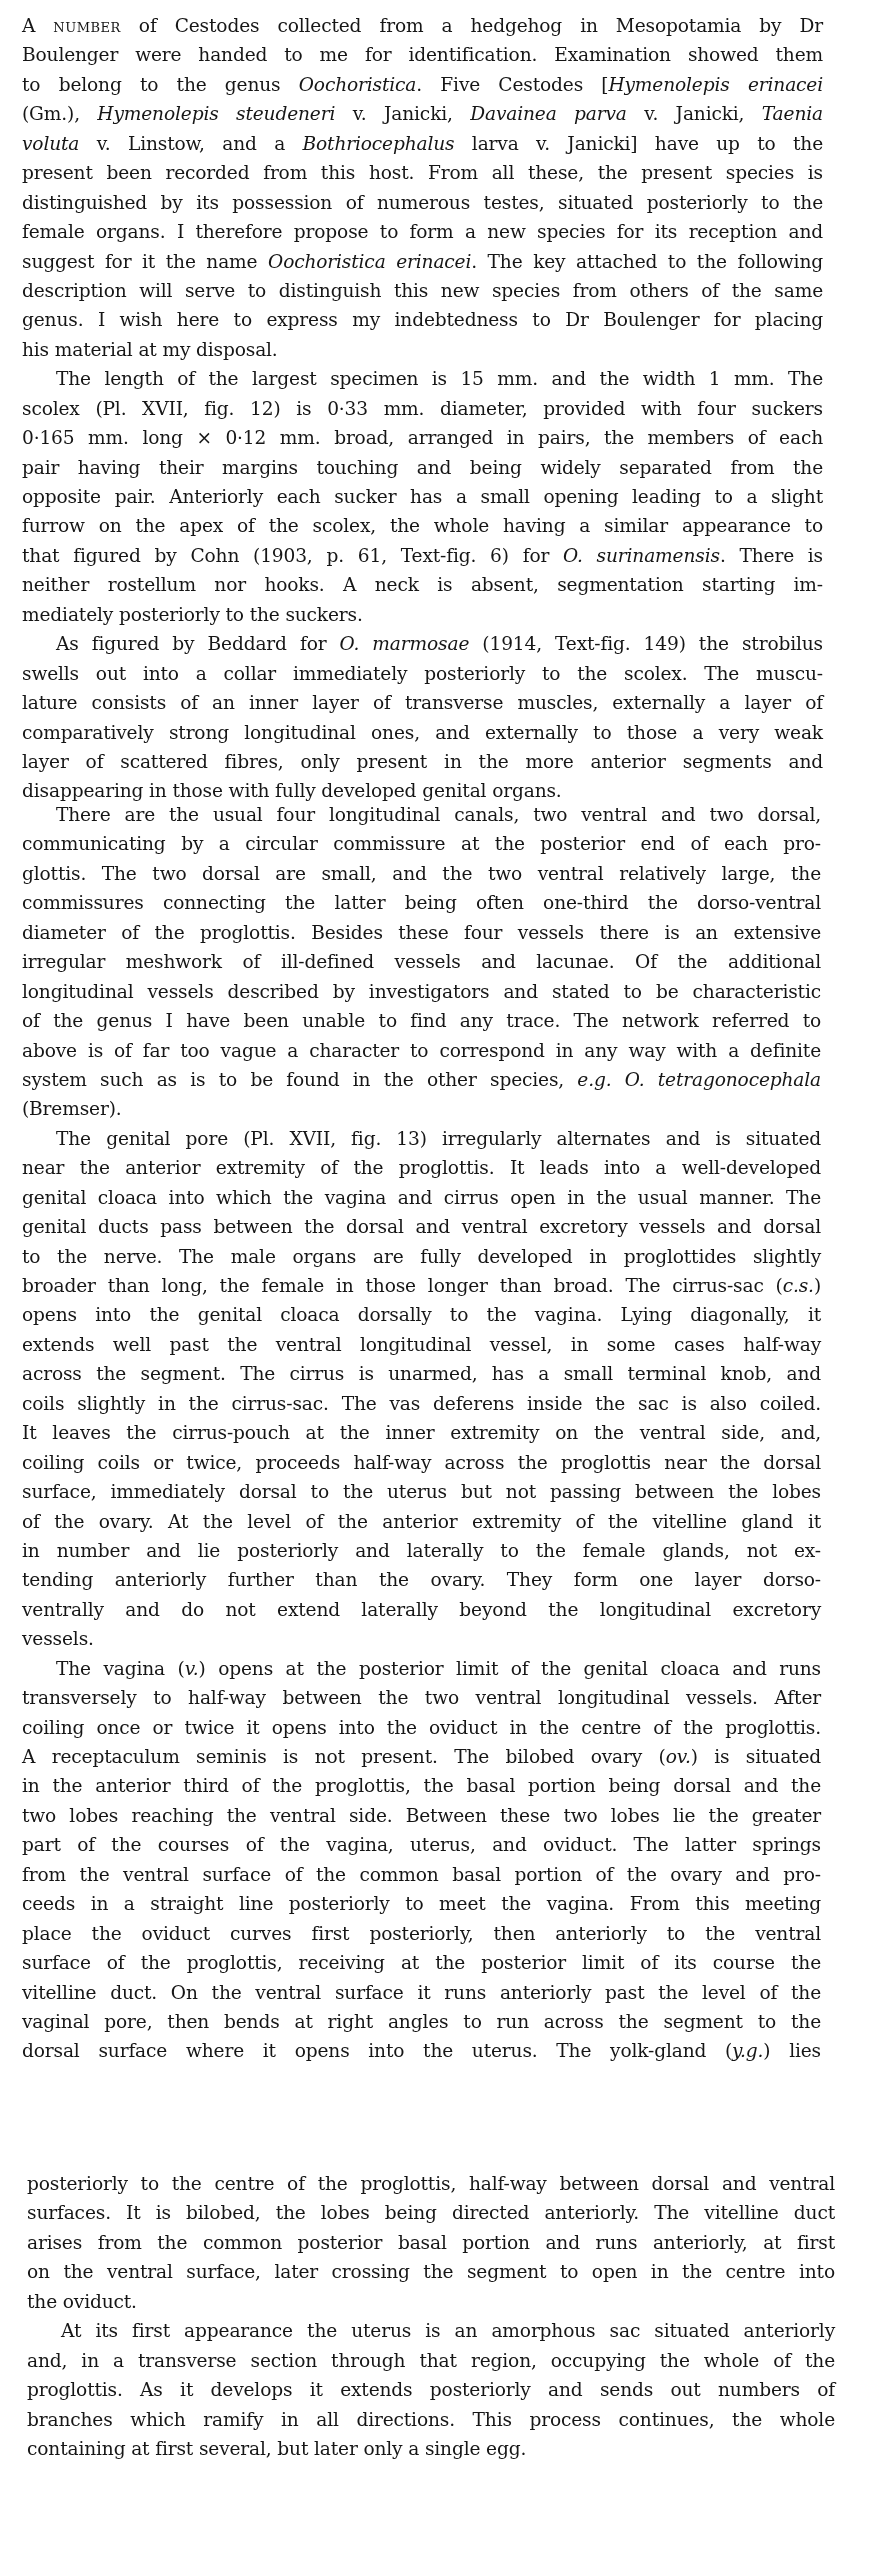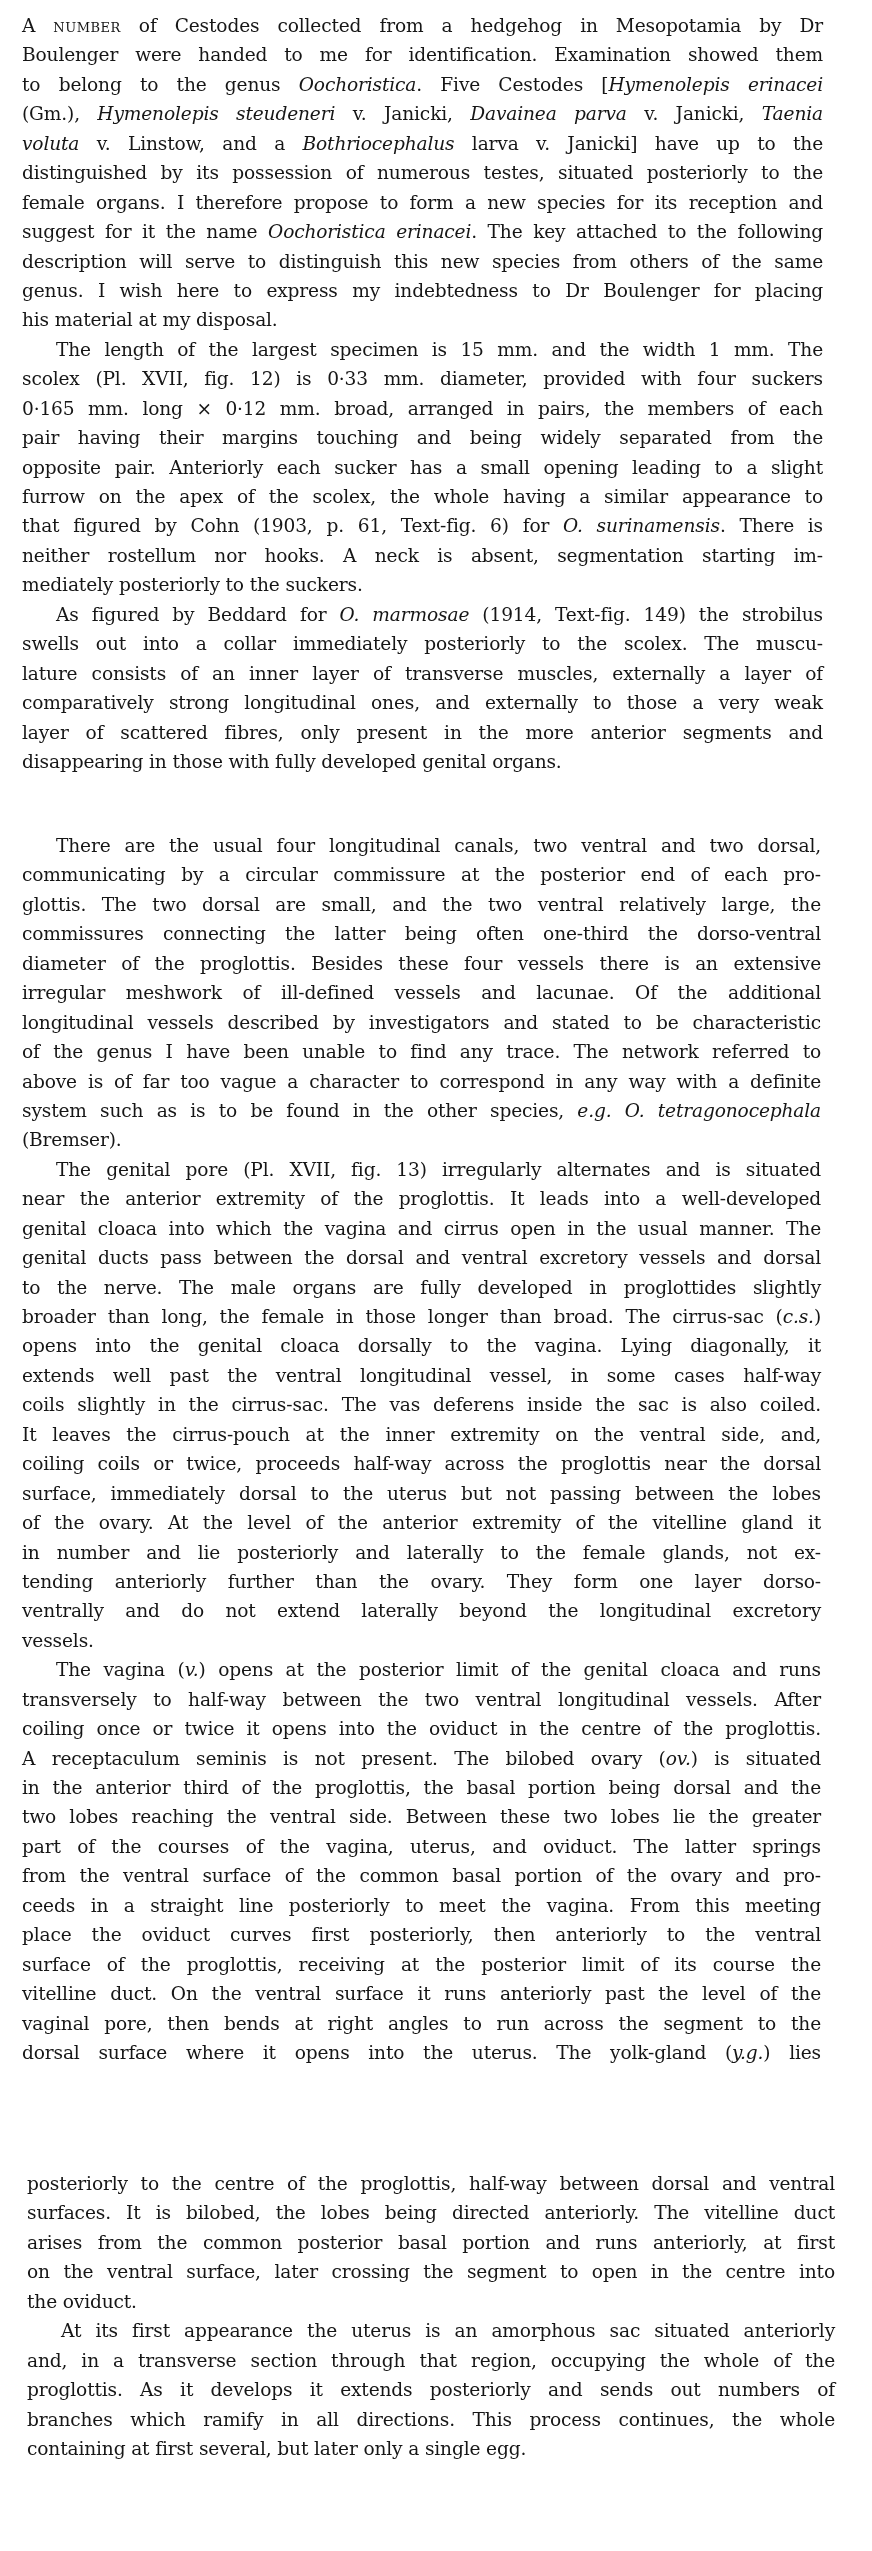--- a/index.html
+++ b/index.html
@@ -4,21 +4,21 @@
 <style>
   html, body { margin: 0; padding: 0; background: #ffffff; }
   body { width: 872px; height: 2551px; position: relative; overflow: hidden; }
   .page {
     position: absolute; left: 0; top: 0; width: 872px; height: 2062px;
     font-family: "DejaVu Serif", "Liberation Serif", serif;
     color: #161616;
   }
   .block { position: absolute; }
   #block-1 { left: 22px; top: 11px; width: 801px; }
-  #block-2 { left: 22px; top: 831px; width: 799px; }
+  #block-2 { left: 22px; top: 800px; width: 799px; }
   #block-3 { left: 27px; top: 2169px; width: 808px; }
   .line {
     display: block;
     height: 29.45px;
     line-height: 29.45px;
     font-size: 18.6px;
     white-space: nowrap;
     text-align: justify;
     text-align-last: justify;
     letter-spacing: -0.15px;
@@ -31,20 +31,21 @@
 </head>
 <body>
 
 <div class="page">
   <div class="block" id="block-1">
       <span class="line"><span>A </span><span class="sc">number</span><span> of Cestodes collected from a hedgehog in Mesopotamia by Dr</span></span>
       <span class="line"><span>Boulenger were handed to me for identification.  Examination showed them</span></span>
       <span class="line"><span>to belong to the genus </span><span class="it">Oochoristica</span><span>.  Five Cestodes [</span><span class="it">Hymenolepis erinacei</span></span>
       <span class="line"><span>(Gm.), </span><span class="it">Hymenolepis steudeneri</span><span> v. Janicki, </span><span class="it">Davainea parva</span><span> v. Janicki, </span><span class="it">Taenia</span></span>
       <span class="line"><span class="it">voluta</span><span> v. Linstow, and a </span><span class="it">Bothriocephalus</span><span> larva v. Janicki] have up to the</span></span>
+      <span class="line"><span>present been recorded from this host.  From all these, the present species is</span></span>
       <span class="line"><span>distinguished by its possession of numerous testes, situated posteriorly to the</span></span>
       <span class="line"><span>female organs.  I therefore propose to form a new species for its reception and</span></span>
       <span class="line"><span>suggest for it the name </span><span class="it">Oochoristica erinacei</span><span>.  The key attached to the following</span></span>
       <span class="line"><span>description will serve to distinguish this new species from others of the same</span></span>
       <span class="line"><span>genus.  I wish here to express my indebtedness to Dr Boulenger for placing</span></span>
       <span class="line last"><span>his material at my disposal.</span></span>
       <span class="line indent"><span>The length of the largest specimen is 15 mm. and the width 1 mm.  The</span></span>
       <span class="line"><span>scolex (Pl. XVII, fig. 12) is 0·33 mm. diameter, provided with four suckers</span></span>
       <span class="line"><span>0·165 mm. long × 0·12 mm. broad, arranged in pairs, the members of each</span></span>
       <span class="line"><span>pair having their margins touching and being widely separated from the</span></span>
@@ -73,20 +74,21 @@
       <span class="line"><span>system such as is to be found in the other species, </span><span class="it">e.g. O. tetragonocephala</span></span>
       <span class="line last"><span>(Bremser).</span></span>
       <span class="line indent"><span>The genital pore (Pl. XVII, fig. 13) irregularly alternates and is situated</span></span>
       <span class="line"><span>near the anterior extremity of the proglottis.  It leads into a well-developed</span></span>
       <span class="line"><span>genital cloaca into which the vagina and cirrus open in the usual manner.  The</span></span>
       <span class="line"><span>genital ducts pass between the dorsal and ventral excretory vessels and dorsal</span></span>
       <span class="line"><span>to the nerve.  The male organs are fully developed in proglottides slightly</span></span>
       <span class="line"><span>broader than long, the female in those longer than broad.  The cirrus-sac (</span><span class="it">c.s.</span><span>)</span></span>
       <span class="line"><span>opens into the genital cloaca dorsally to the vagina.  Lying diagonally, it</span></span>
       <span class="line"><span>extends well past the ventral longitudinal vessel, in some cases half-way</span></span>
+      <span class="line"><span>across the segment.  The cirrus is unarmed, has a small terminal knob, and</span></span>
       <span class="line"><span>coils slightly in the cirrus-sac.  The vas deferens inside the sac is also coiled.</span></span>
       <span class="line"><span>It leaves the cirrus-pouch at the inner extremity on the ventral side, and,</span></span>
       <span class="line"><span>coiling coils or twice, proceeds half-way across the proglottis near the dorsal</span></span>
       <span class="line"><span>surface, immediately dorsal to the uterus but not passing between the lobes</span></span>
       <span class="line"><span>of the ovary.  At the level of the anterior extremity of the vitelline gland it</span></span>
       <span class="line"><span>in number and lie posteriorly and laterally to the female glands, not ex-</span></span>
       <span class="line"><span>tending anteriorly further than the ovary.  They form one layer dorso-</span></span>
       <span class="line"><span>ventrally and do not extend laterally beyond the longitudinal excretory</span></span>
       <span class="line last"><span>vessels.</span></span>
       <span class="line indent"><span>The vagina (</span><span class="it">v.</span><span>) opens at the posterior limit of the genital cloaca and runs</span></span>

